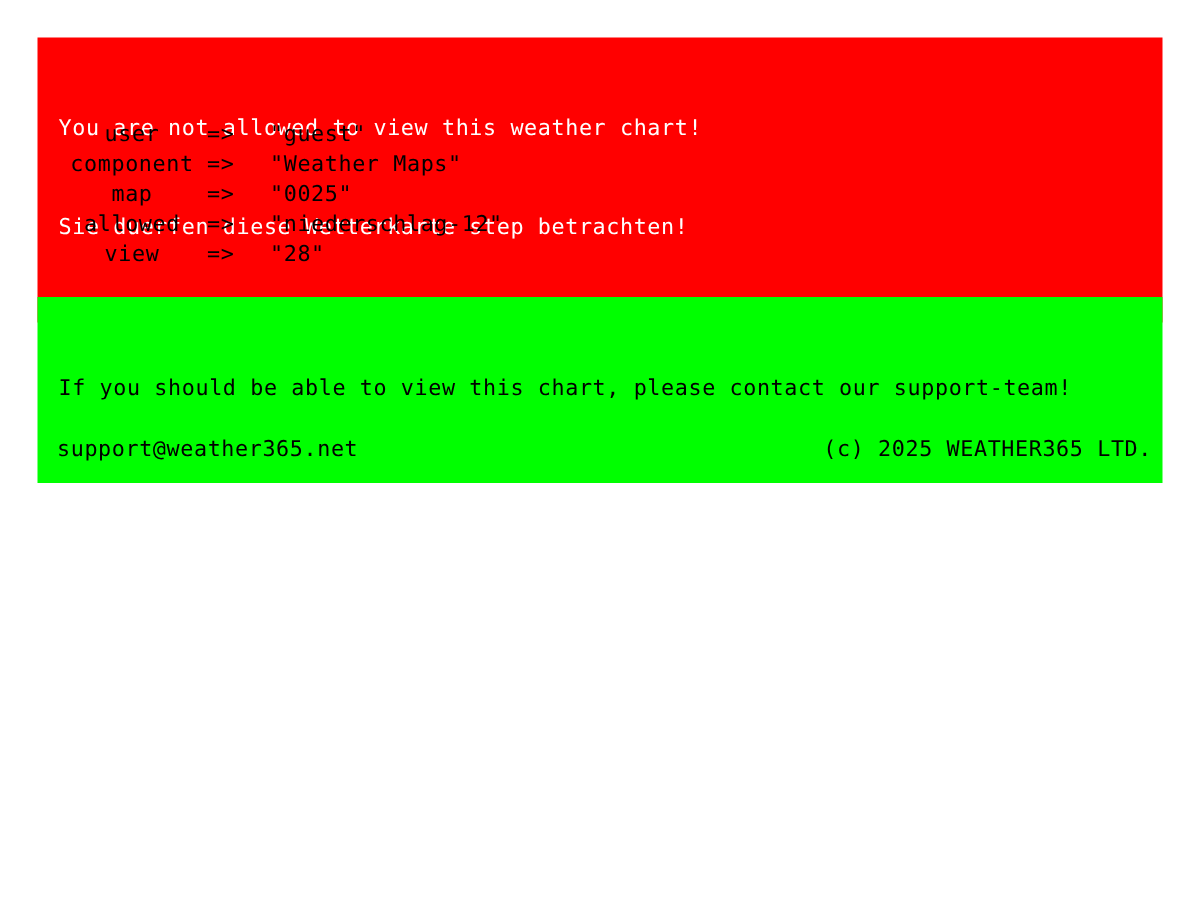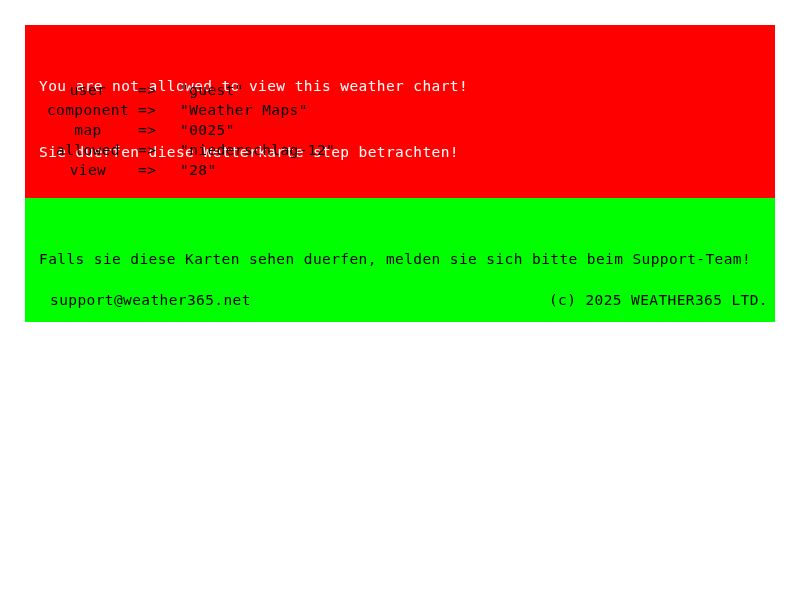--- a/index.html
+++ b/index.html
@@ -82,21 +82,20 @@
     white-space: pre;
   }
   .footer-row {
     display: flex;
     justify-content: space-between;
     align-items: baseline;
   }
   .footer-email {
     color: #000000;
     text-decoration: none;
-    margin-left: 12px;
   }
   .footer-copy {
     white-space: pre;
   }
 </style>
 </head>
 <body>
 
 <div class="page">
 
@@ -129,21 +128,21 @@
       </tr>
       <tr>
         <td class="kv-key">view</td>
         <td class="kv-arrow">=&gt;</td>
         <td class="kv-val">"28"</td>
       </tr>
     </tbody>
   </table>
 
   <div class="banner banner-note">
-    <span class="line">Falls sie diese Karten sehen duerfen, melden sie sich bitte beim Support-Team!</span>
+    <span class="line">If you should be able to view this chart, please contact our support-team!</span>
   </div>
 
   <div class="footer">
     <div class="footer-row">
       <a class="footer-email" href="#">support@weather365.net</a>
       <span class="footer-copy">(c) 2025 WEATHER365 LTD.</span>
     </div>
   </div>
 
 </div>

